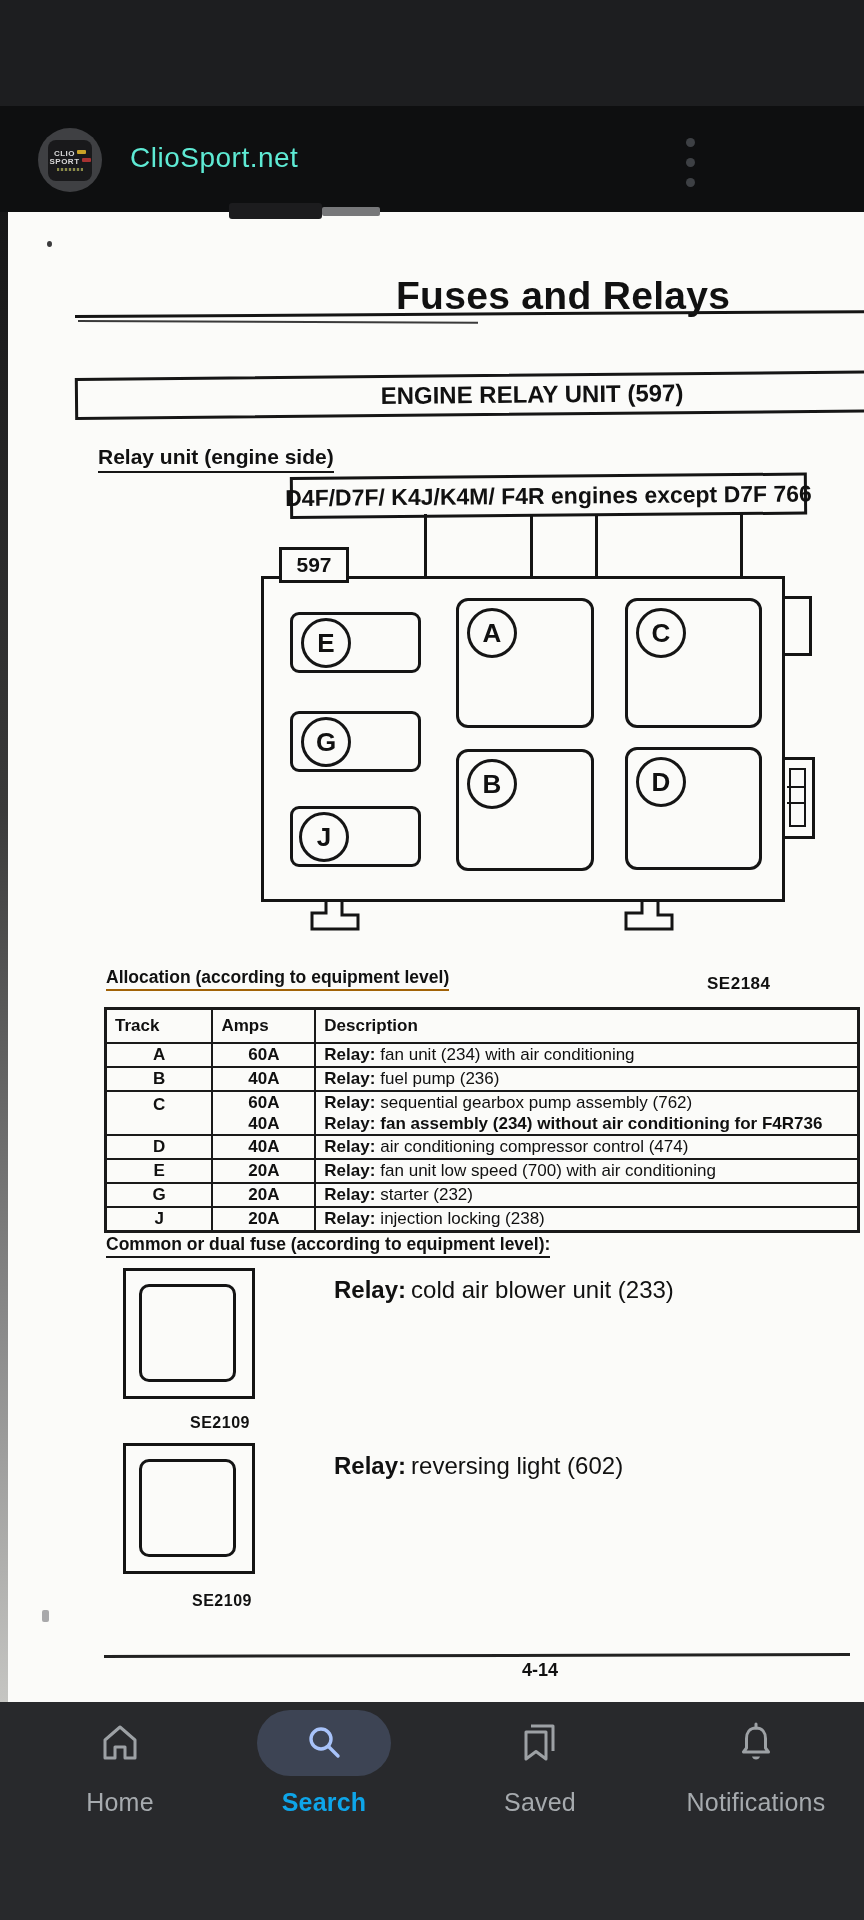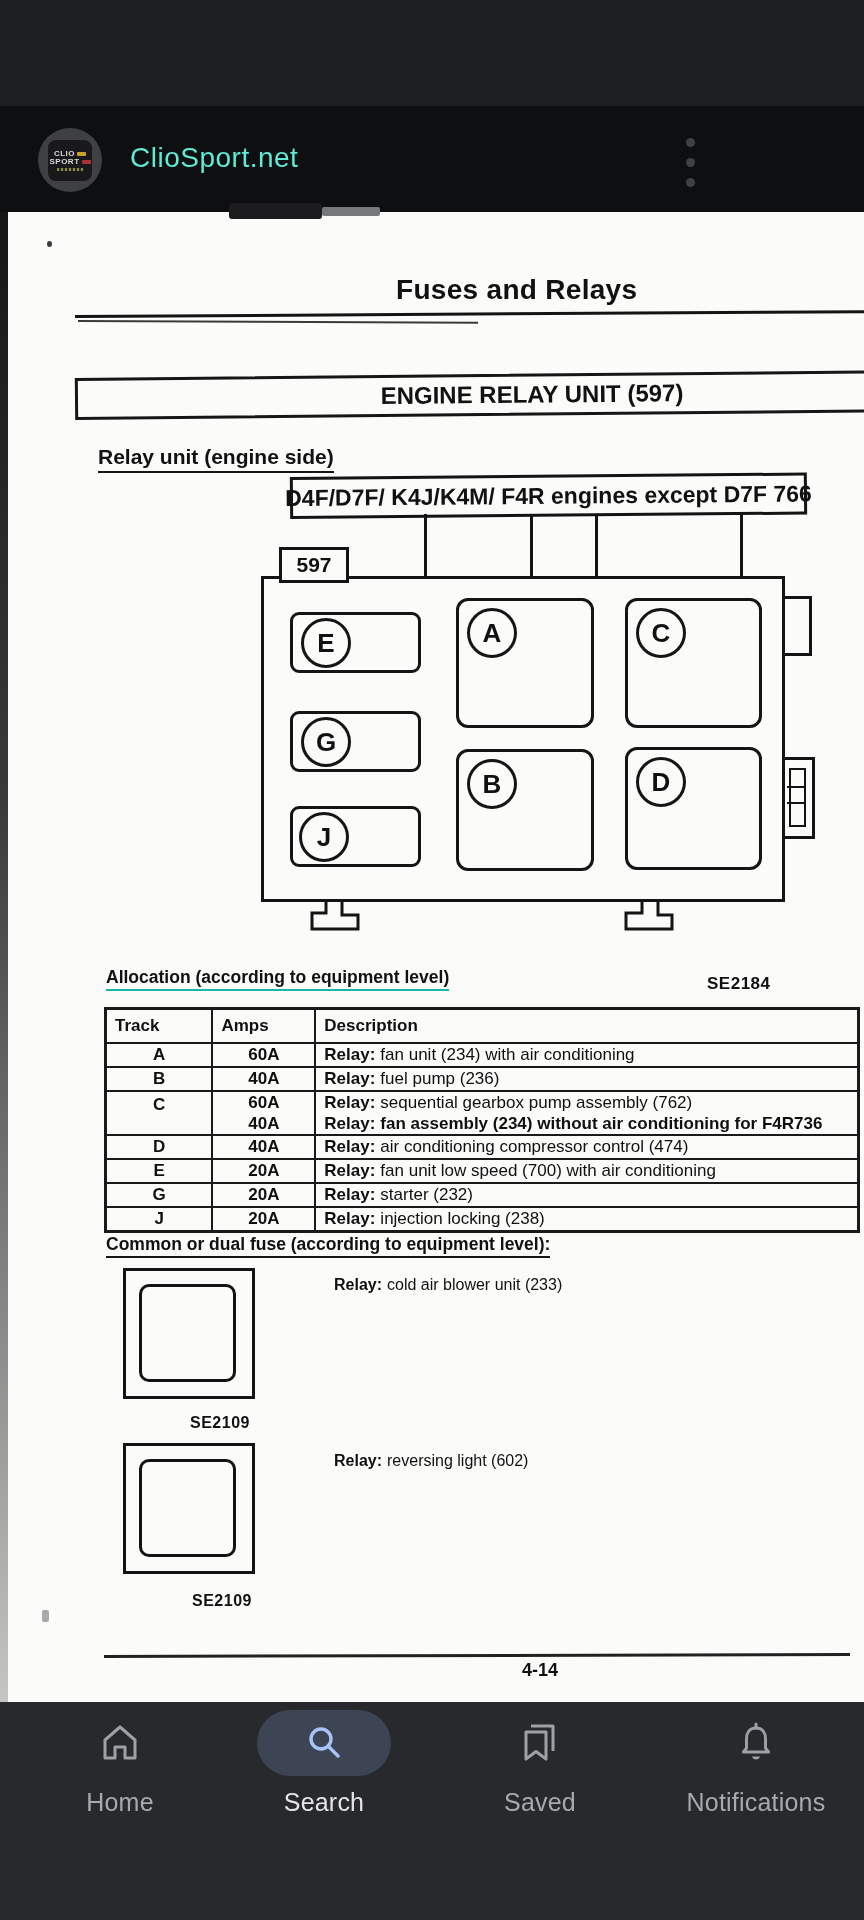--- a/index.html
+++ b/index.html
@@ -4,36 +4,36 @@
 <style>
   html,body{margin:0;padding:0;background:#000;}
   #screen{position:relative;width:864px;height:1920px;overflow:hidden;
     font-family:"Liberation Sans",sans-serif;background:#fafaf8;}
   
   #statusbar{position:absolute;left:0;top:0;width:864px;height:106px;background:#1d1e20;}
   #appheader{position:absolute;left:0;top:106px;width:864px;height:106px;background:#0e0f10;}
   .logo-circle{position:absolute;left:38px;top:22px;width:64px;height:64px;border-radius:50%;background:#3f4043;}
   .logo-square{position:absolute;left:10px;top:12px;width:44px;height:41px;border-radius:8px;background:#19191b;
     display:flex;flex-direction:column;align-items:center;justify-content:center;}
-  .logo-row{display:flex;align-items:center;gap:2px;line-height:1;}
+  .logo-row{display:flex;align-items:flex-start;gap:2px;line-height:1;}
   .logo-txt{color:#d8d8d8;font-size:8px;font-weight:bold;letter-spacing:.5px;}
   .logo-bar{width:9px;height:4px;border-radius:1px;}
   .logo-strip{margin-top:2px;width:26px;height:3px;background:repeating-linear-gradient(90deg,#8b8b45 0 2px,#2b2b2d 2px 4px);}
   .app-title{position:absolute;left:130px;top:36px;font-size:28px;color:#5eead4;letter-spacing:.5px;}
   .kebab{position:absolute;left:672px;top:28px;width:36px;height:60px;}
   .kebab i{position:absolute;left:14px;width:9px;height:9px;border-radius:50%;background:#3d4044;}
   
   #doc{position:absolute;left:0;top:212px;width:864px;height:1490px;background:#fbfbf9;color:#111;}
   .page-edge{position:absolute;left:0;top:0;width:8px;height:1490px;
     background:linear-gradient(180deg,#161617 0%,#3a3a3a 40%,#8a8a8a 75%,#c5c5c2 100%);}
   .smudge1{position:absolute;left:229px;top:-9px;width:93px;height:16px;background:#1c1c1e;border-radius:3px;}
   .smudge2{position:absolute;left:322px;top:-5px;width:58px;height:9px;background:#77787a;border-radius:2px;}
   .speck1{position:absolute;left:47px;top:29px;width:5px;height:6px;background:#3b3b3d;border-radius:50%;}
   .speck2{position:absolute;left:42px;top:1398px;width:7px;height:12px;background:#a9a9ab;border-radius:2px;}
-  .doc-title{position:absolute;left:396px;top:62px;font-size:28px;font-weight:bold;letter-spacing:.3px;}
+  .doc-title{position:absolute;left:396px;top:62px;font-size:39px;font-weight:bold;letter-spacing:.3px;}
   .rule1{position:absolute;left:75px;top:103px;width:789px;height:3px;background:#141414;transform:rotate(-.35deg);transform-origin:left center;}
   .rule1b{position:absolute;left:78px;top:108px;width:400px;height:2px;background:#3a3a3a;transform:rotate(.25deg);transform-origin:left center;}
   .banner{position:absolute;left:75px;top:166px;width:800px;height:36px;border:3px solid #161616;
     transform:rotate(-.55deg);transform-origin:left center;display:flex;align-items:center;}
   .banner span{display:block;width:100%;text-align:center;padding-left:108px;font-size:24px;font-weight:bold;}
   .subsection{position:absolute;left:98px;top:233px;font-size:21px;font-weight:bold;border-bottom:2.5px solid #161616;padding-bottom:2px;}
   
   .engines-box{position:absolute;left:290px;top:265px;width:511px;height:36px;border:3px solid #141414;
     transform:rotate(-.5deg);transform-origin:left center;display:flex;align-items:center;justify-content:center;
     font-size:23px;font-weight:bold;white-space:nowrap;}
@@ -59,52 +59,52 @@
   .ltr-C{left:636px;top:396px;} .ltr-D{left:636px;top:545px;}
   .tabR1{position:absolute;left:782px;top:384px;width:24px;height:54px;border:3px solid #141414;}
   .tabR2{position:absolute;left:782px;top:545px;width:27px;height:76px;border:3px solid #141414;}
   .tabR2 .inner{position:absolute;left:4px;top:8px;width:13px;height:55px;border:2px solid #141414;}
   .tabR2 .h1,.tabR2 .h2{position:absolute;left:2px;width:17px;height:2px;background:#141414;}
   .tabR2 .h1{top:26px;} .tabR2 .h2{top:42px;}
   .foot{position:absolute;width:62px;height:34px;}
   .foot-1{left:308px;top:686px;} .foot-2{left:614px;top:686px;}
   .figref{position:absolute;font-size:17px;font-weight:bold;letter-spacing:.5px;}
   .se2184{left:707px;top:762px;}
-  .alloc{position:absolute;left:106px;top:755px;font-size:17.5px;font-weight:bold;border-bottom:2px solid #14b8a6;padding-bottom:1px;}
+  .alloc{position:absolute;left:106px;top:755px;font-size:17.5px;font-weight:bold;border-bottom:2px solid #a16207;padding-bottom:1px;}
   
   #alloc-table{position:absolute;left:104px;top:795px;width:756px;border-collapse:collapse;table-layout:fixed;
     border:3px solid #1a1a1a;font-size:17px;font-weight:bold;color:#101010;}
   #alloc-table td,#alloc-table th{border:2px solid #1a1a1a;padding:0 8px;vertical-align:middle;}
   #alloc-table th{text-align:left;height:32px;}
   #alloc-table td{height:22px;}
   .col-track{width:104px;} .col-amps{width:100px;} .col-desc{width:528px;}
   .ctr{text-align:center;}
   .two-line td{height:42px;}
   .cellstack div{line-height:21px;}
   .rp{font-weight:bold;margin-right:5px;}
   .dtx{font-weight:normal;}
   
   .common{position:absolute;left:106px;top:1022px;font-size:17.5px;font-weight:bold;border-bottom:2px solid #161616;padding-bottom:1px;}
   .fuse-outer{position:absolute;width:126px;height:125px;border:3px solid #141414;}
   .fuse-inner{position:absolute;left:13px;top:13px;width:91px;height:92px;border:3px solid #141414;border-radius:10px;}
   .fuse1{left:123px;top:1056px;} .fuse2{left:123px;top:1231px;}
-  .fuse-label{position:absolute;left:334px;font-size:16px;}
+  .fuse-label{position:absolute;left:334px;font-size:24px;}
   .fl1{top:1064px;} .fl2{top:1240px;}
   .se2109a{left:190px;top:1202px;font-size:16px;}
   .se2109b{left:192px;top:1380px;font-size:16px;}
   .rule2{position:absolute;left:104px;top:1442px;width:746px;height:3px;background:#222;transform:rotate(-.15deg);}
   .pagenum{position:absolute;left:505px;top:1448px;width:70px;text-align:center;font-size:18px;font-weight:bold;}
   
   #navbar{position:absolute;left:0;top:1702px;width:864px;height:218px;background:#28292c;}
   .nav-item{position:absolute;top:8px;width:216px;height:120px;display:flex;flex-direction:column;align-items:center;}
   .ni-0{left:12px;} .ni-1{left:216px;} .ni-2{left:432px;} .ni-3{left:648px;}
   .pill{position:absolute;left:41px;top:0;width:134px;height:66px;border-radius:33px;background:#3d4454;}
   .nav-icon{position:relative;margin-top:10px;width:46px;height:46px;}
   .nav-label{margin-top:22px;font-size:25px;color:#a6aaae;letter-spacing:.2px;}
-  .nav-label.active{color:#e5e5e5;font-weight:normal;text-align:center;}
+  .nav-label.active{color:#0ea5e9;font-weight:bold;text-align:center;}
 </style>
 </head>
 <body>
 
 <div id="screen">
 
   <div id="statusbar"></div>
 
   <div id="appheader">
     <div class="logo-circle">

